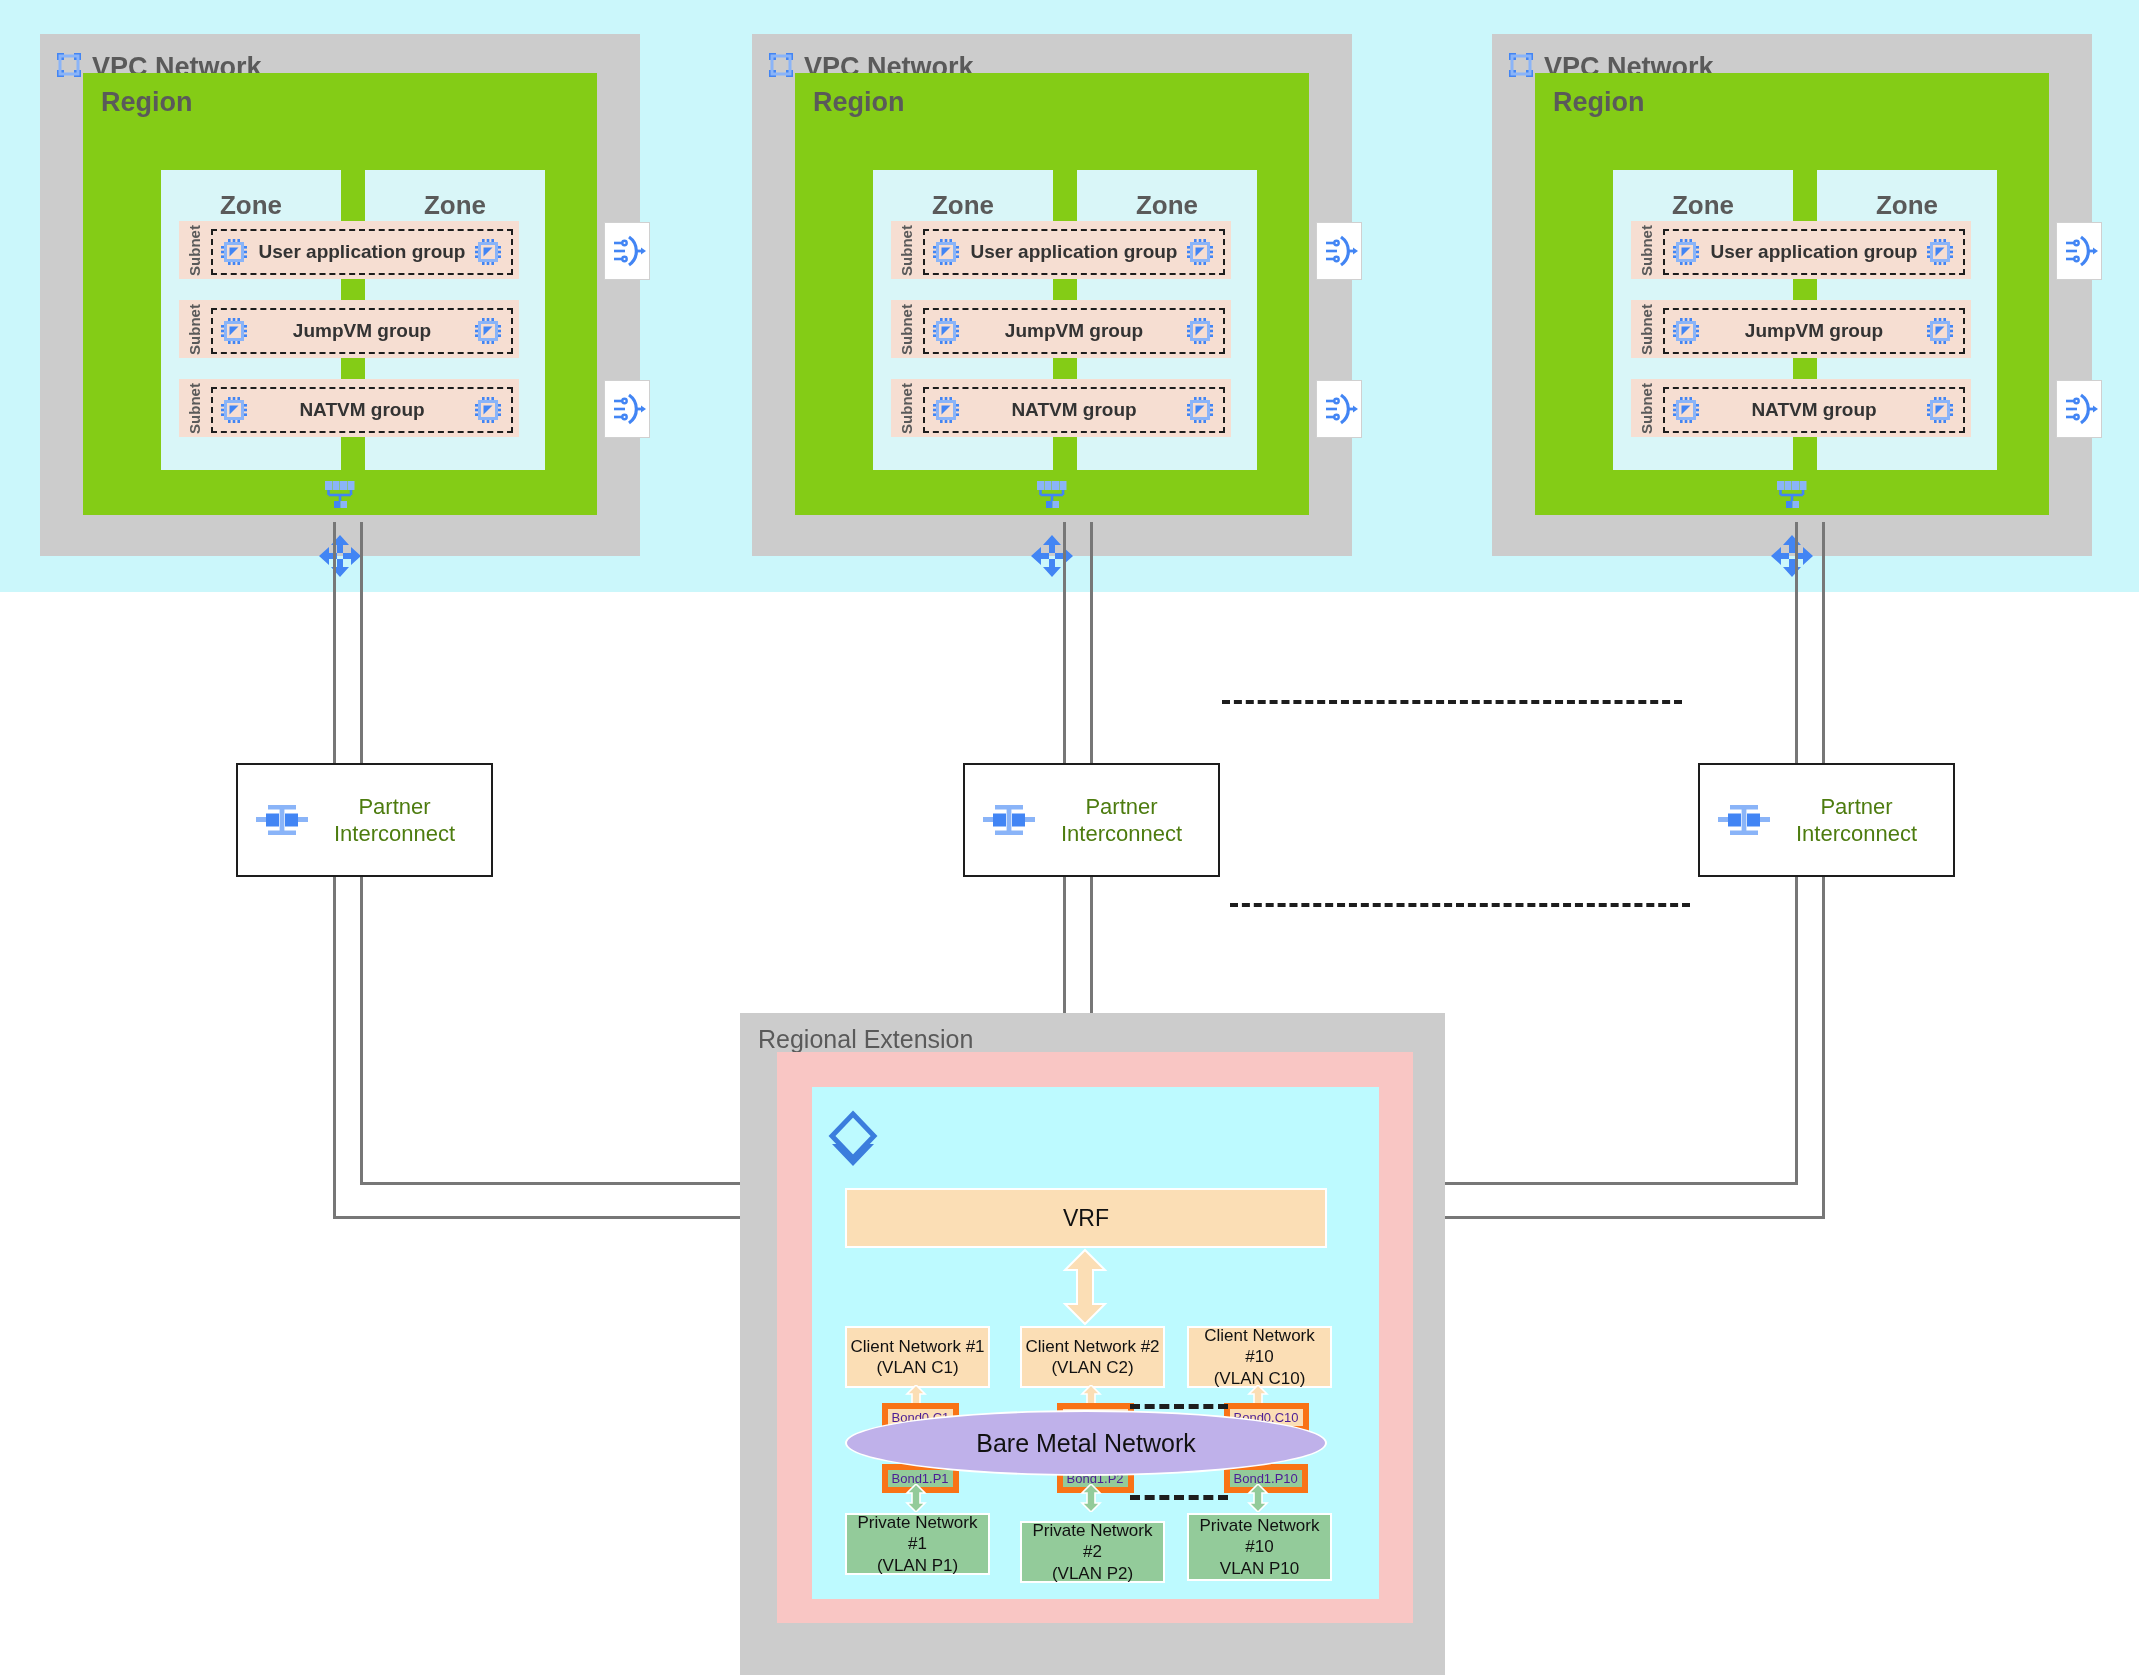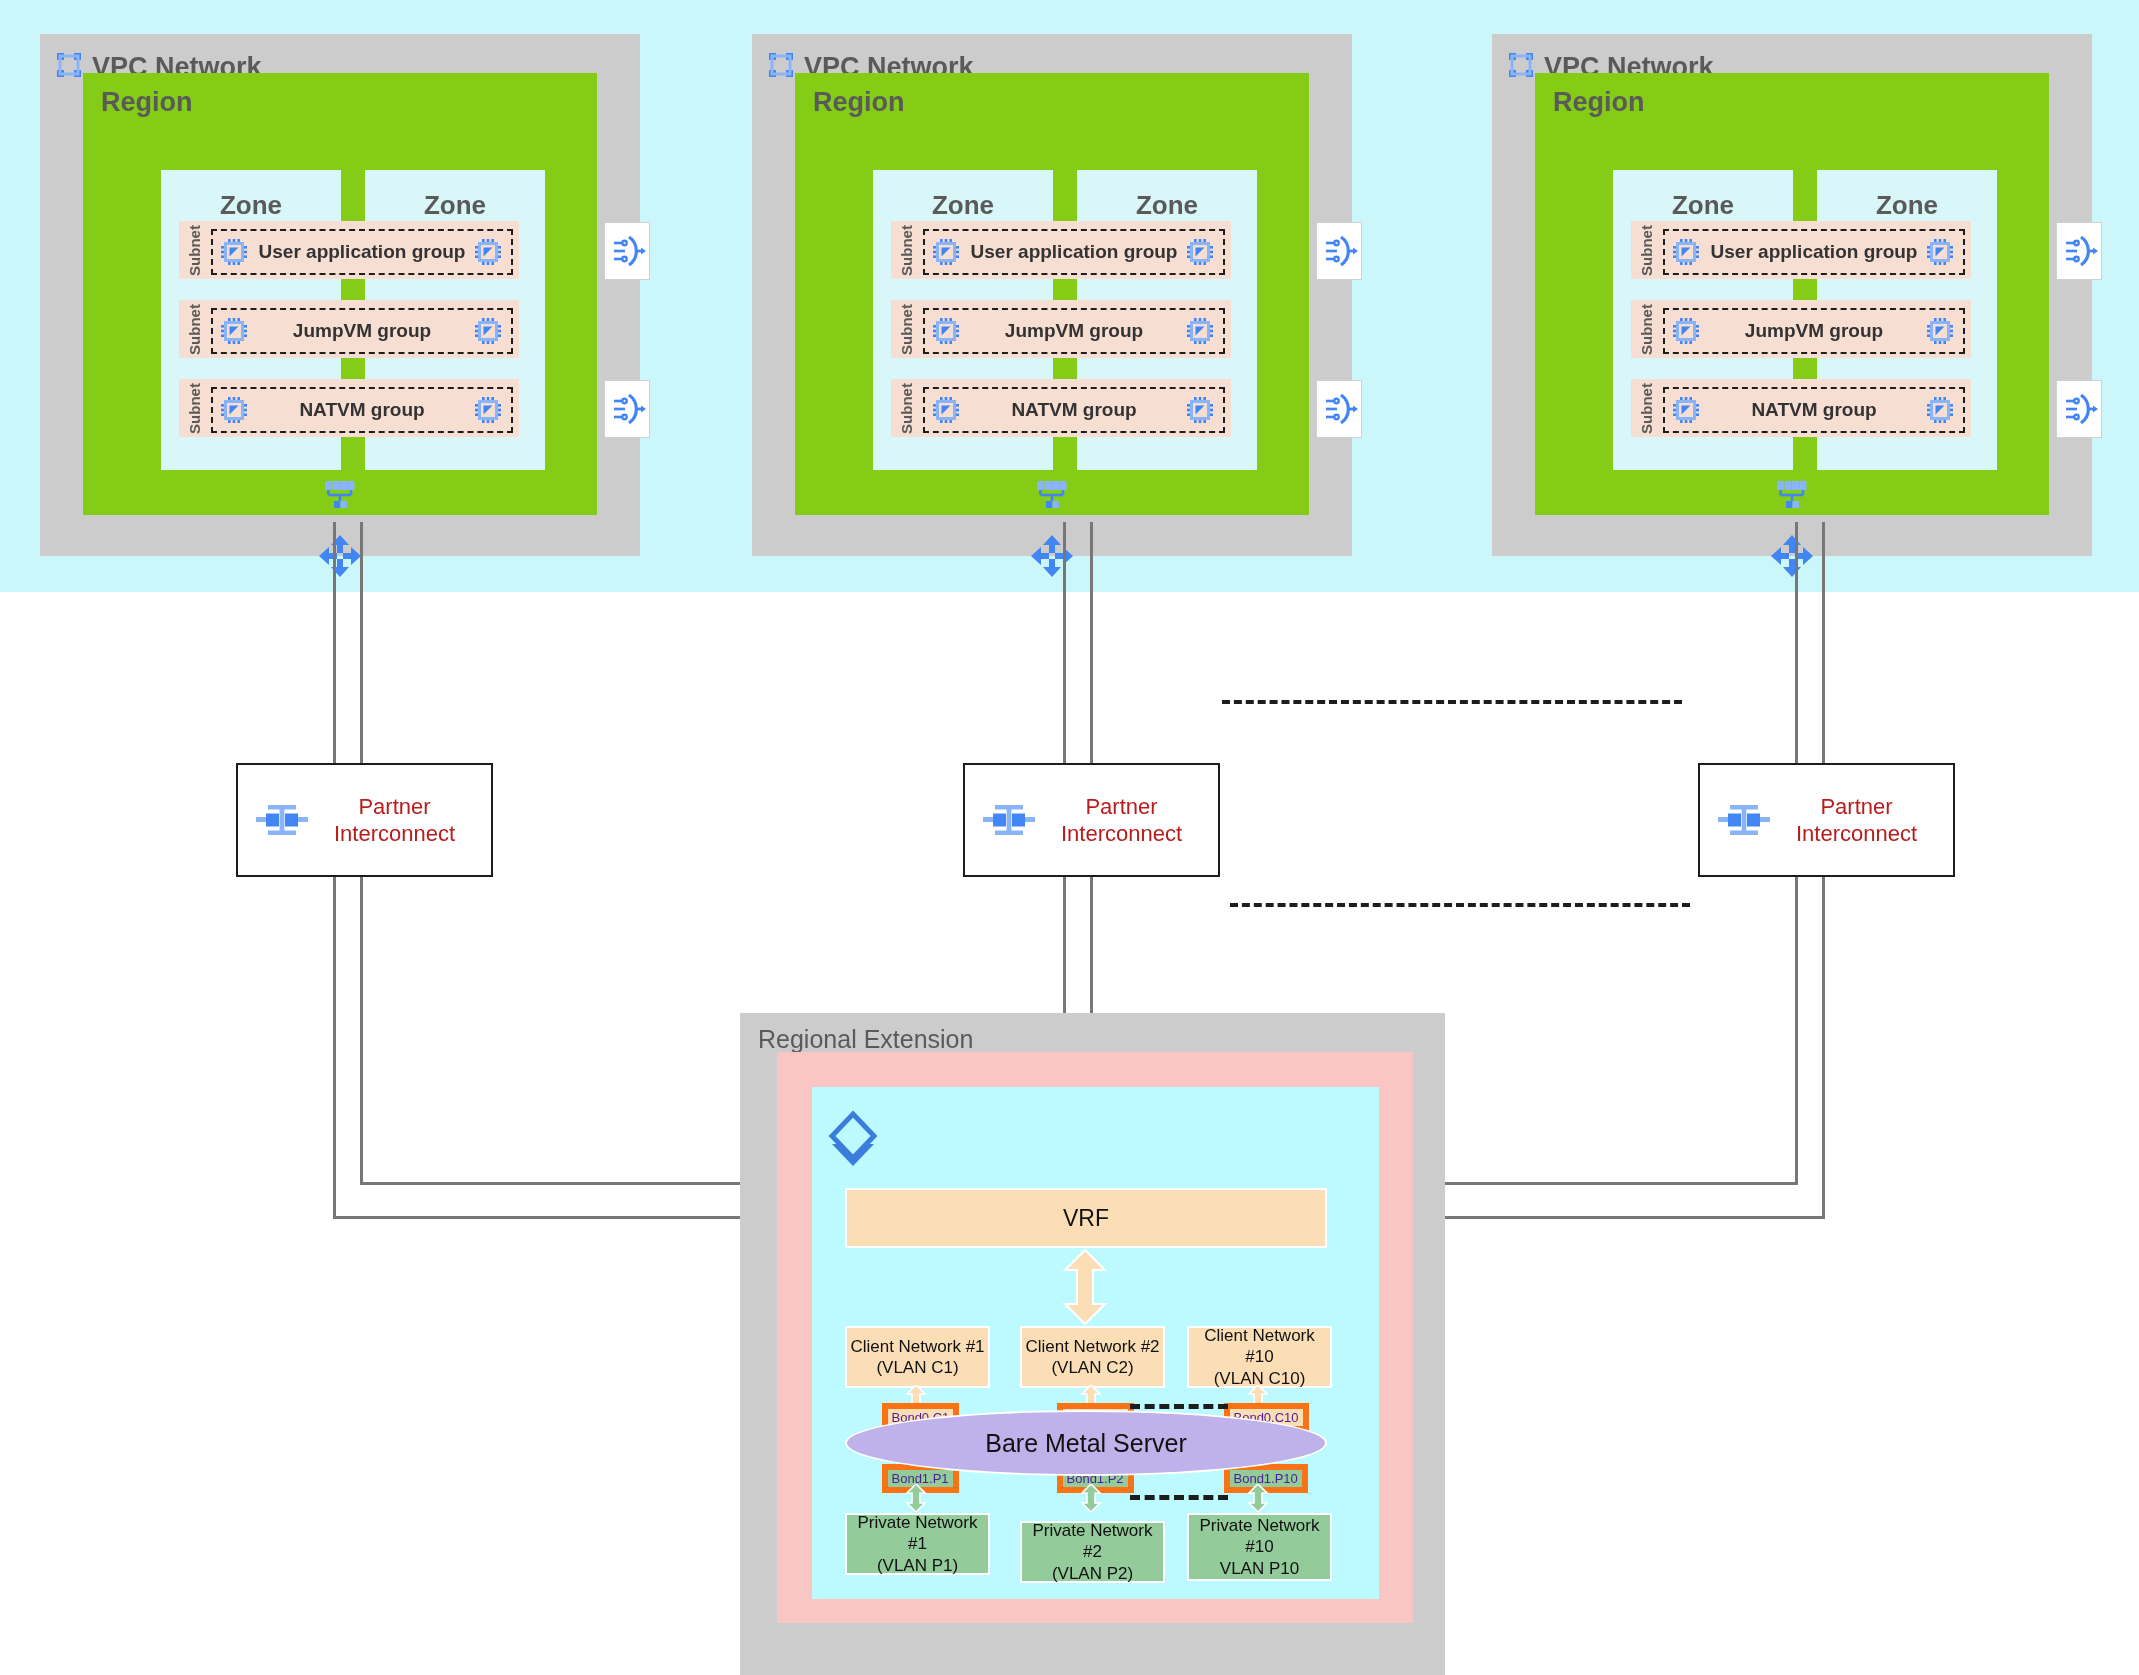--- a/index.html
+++ b/index.html
@@ -28,21 +28,21 @@
   .natbox{position:absolute;background:#ffffff;border:1px solid #d0d0d0;}
   .arrow-white{position:absolute;height:22px;}
   .arrow-white svg{display:block;}
 
   .subnet-icon{position:absolute;width:34px;height:30px;}
   .router-icon{position:absolute;width:44px;height:44px;}
 
   
   .pi{position:absolute;background:#ffffff;border:2px solid #1d1d1d;display:flex;align-items:center;}
   .pi-icon{width:52px;height:40px;margin-left:18px;flex:none;}
-  .pi-label{flex:1;text-align:center;font-size:22px;color:#b91c1c;line-height:1.25;padding-right:10px;}
+  .pi-label{flex:1;text-align:center;font-size:22px;color:#4d7c0f;line-height:1.25;padding-right:10px;}
 
   
   .ln{position:absolute;background:#777777;}
   .lnv{width:3px;}
   .lnh{height:3px;}
 
   .dashline{position:absolute;height:0;border-top:4px dashed #1d1d1d;}
 
   
   .re-outer{position:absolute;background:#cccccc;}
@@ -854,18 +854,18 @@
       </div>
       <div class="bond p" style="left: 1223.5px; top: 1464px;">Bond1.P10</div>
       <div class="vtick" style="left: 1246.5px; top: 1484px;"><svg width="22" height="28" viewBox="0 0 22 28">
       <path d="M11 0 L20 9 L15 9 L15 19 L20 19 L11 28 L2 19 L7 19 L7 9 L2 9 Z" fill="#93cb9a" stroke="#ffffff" stroke-width="1.6"></path>
         </svg></div>
       <div class="pnet" style="left: 1187px; top: 1513px; width: 141px; height: 64px;">
         <span>Private Network<br>#10<br>VLAN P10</span>
       </div>
     </div>
 
-  <div class="bms" style="left:845px;top:1410px;width:478px;height:62px;">Bare Metal Server</div>
+  <div class="bms" style="left:845px;top:1410px;width:478px;height:62px;">Bare Metal Network</div>
 
   <div class="smalldash" style="left:1130px;top:1404px;width:98px;"></div>
   <div class="smalldash" style="left:1130px;top:1495px;width:98px;"></div>
 
 </div>
 
 </body></html>

